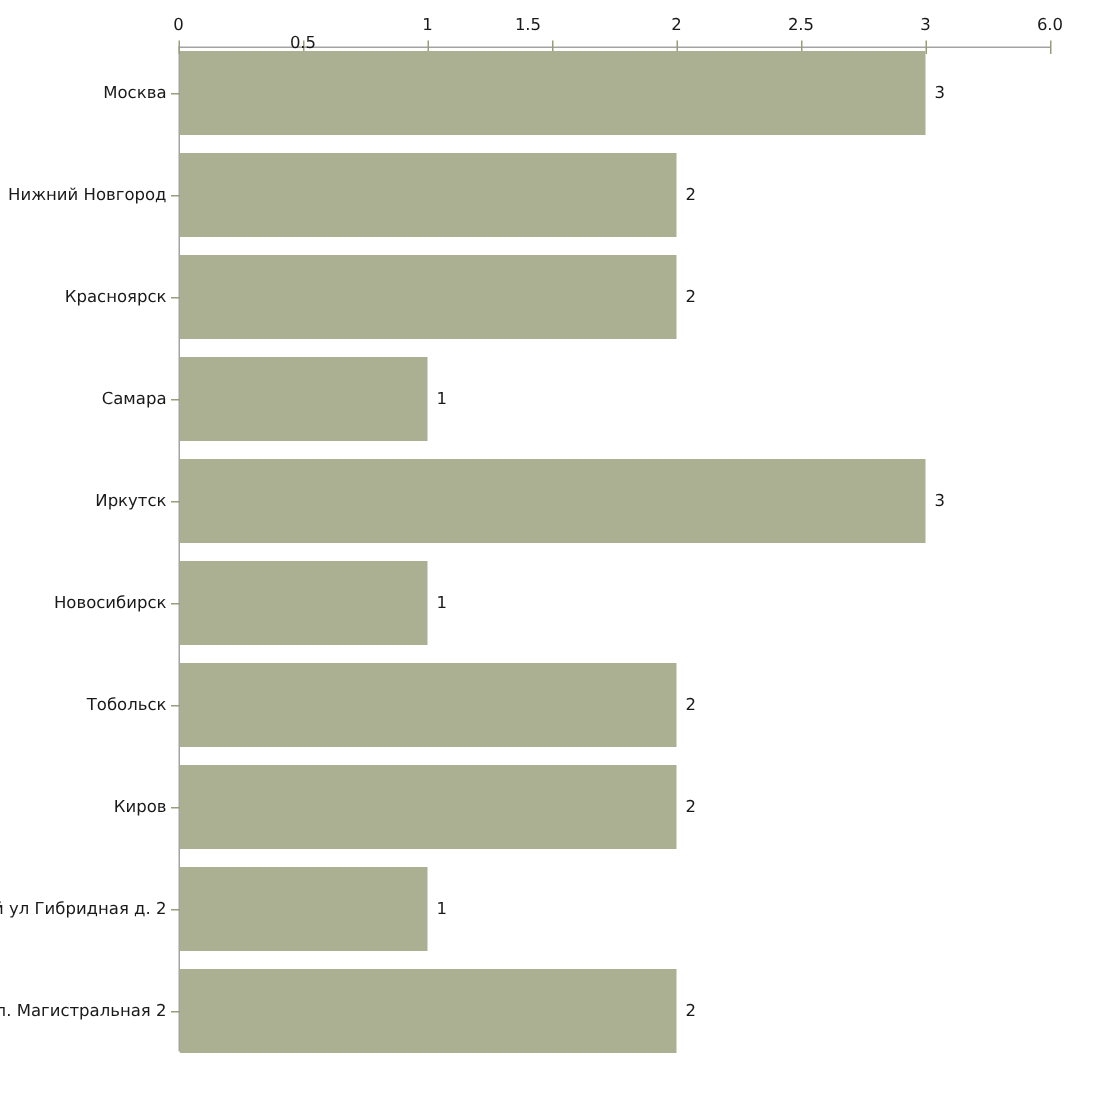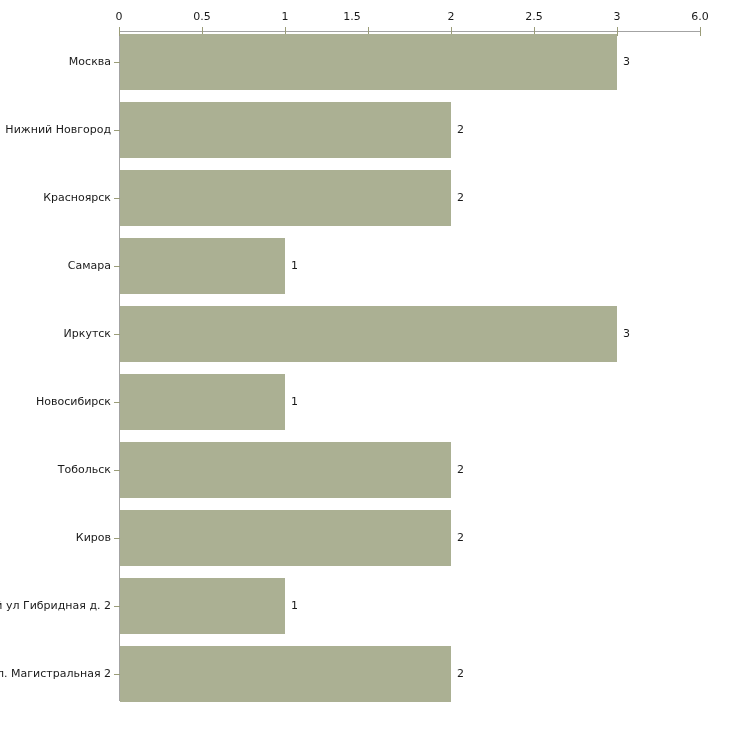--- a/index.html
+++ b/index.html
@@ -103,21 +103,21 @@
 <div id="chart-root">
 
   <div class="x-axis-line"></div>
 
   <div class="y-axis-line"></div>
 
   <div id="x-axis-group">
       <div class="x-tick" style="left: 119px;"></div>
       <div class="x-tick-label" style="left: 119px;">0</div>
       <div class="x-tick" style="left: 202px;"></div>
-      <div class="x-tick-label" style="left: 202px;">0.5</div>
+      <div class="x-tick-label" style="left: 202px; margin-top: 12px;">0.5</div>
       <div class="x-tick" style="left: 285px;"></div>
       <div class="x-tick-label" style="left: 285px;">1</div>
       <div class="x-tick" style="left: 368px;"></div>
       <div class="x-tick-label" style="left: 352px;">1.5</div>
       <div class="x-tick" style="left: 451px;"></div>
       <div class="x-tick-label" style="left: 451px;">2</div>
       <div class="x-tick" style="left: 534px;"></div>
       <div class="x-tick-label" style="left: 534px;">2.5</div>
       <div class="x-tick" style="left: 617px;"></div>
       <div class="x-tick-label" style="left: 617px;">3</div>

